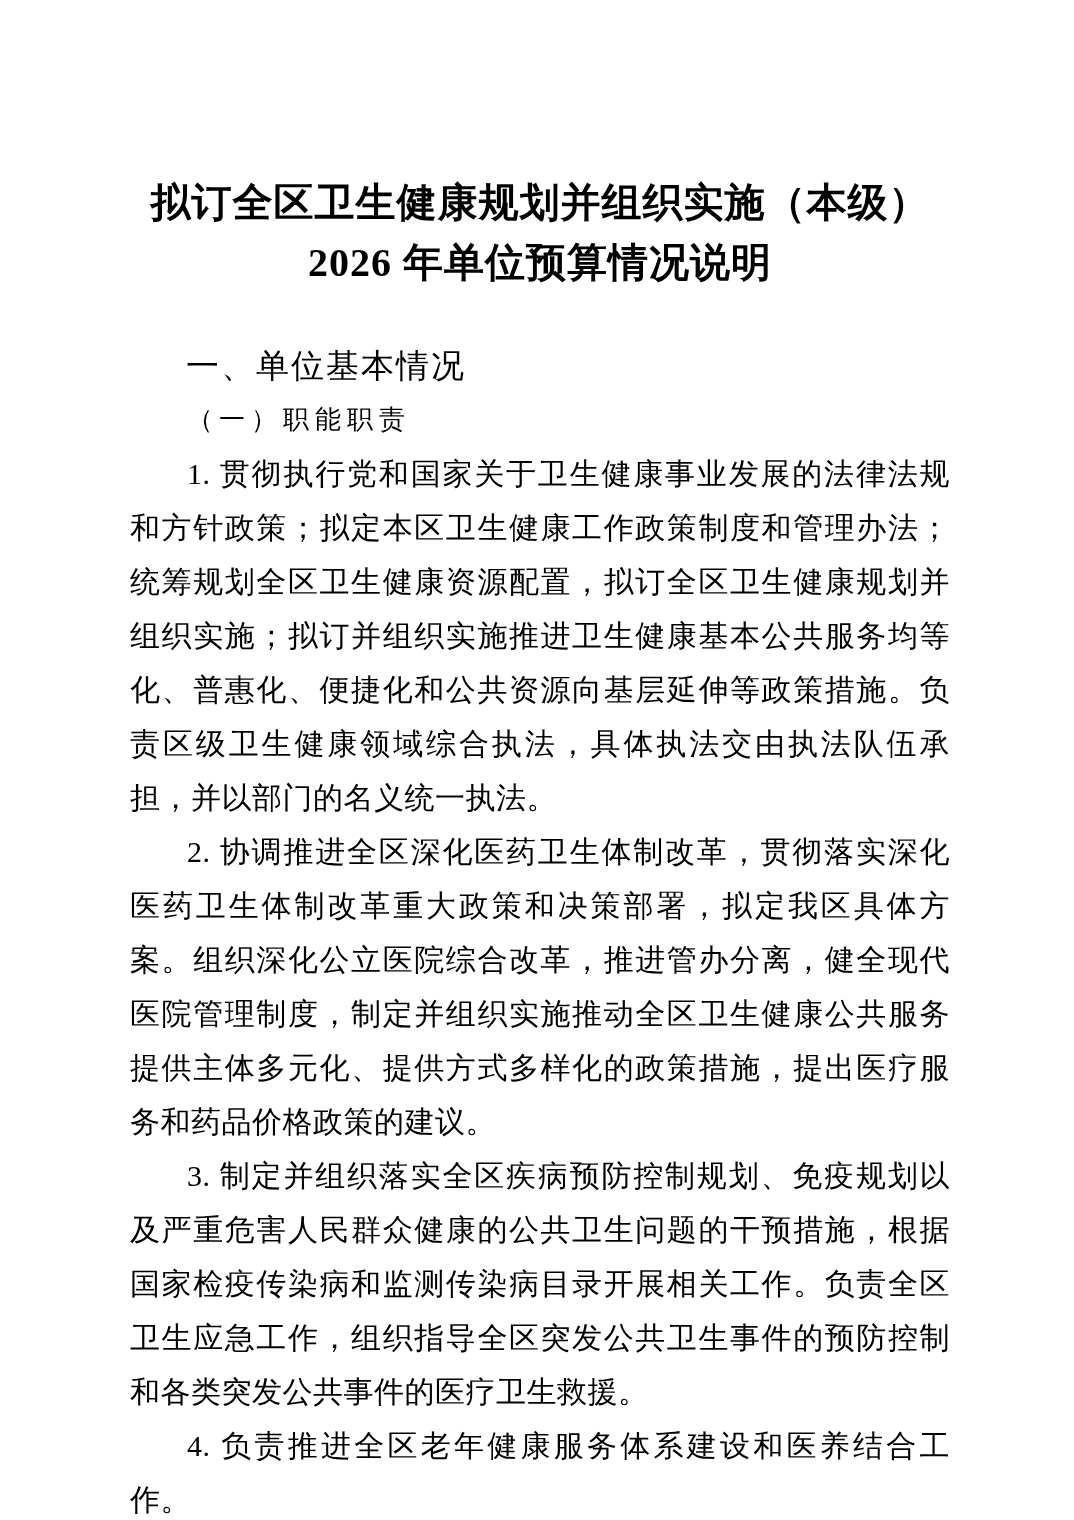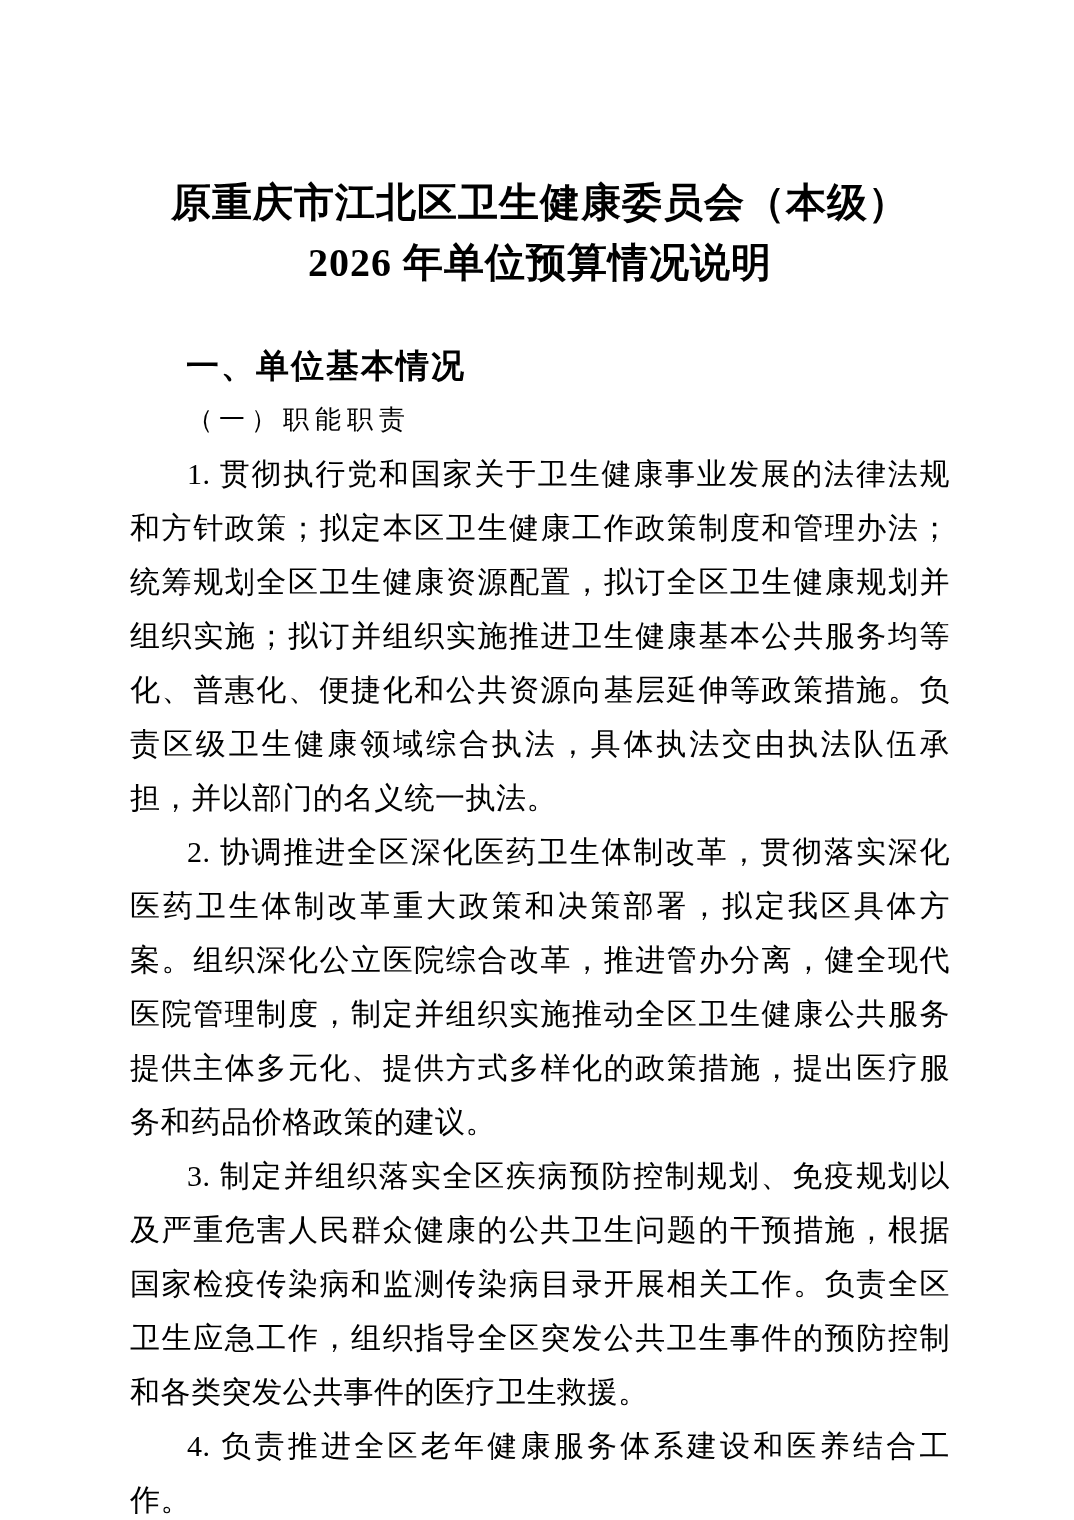--- a/index.html
+++ b/index.html
@@ -22,21 +22,21 @@
     text-align: center;
     font-size: 40px;
     font-weight: bold;
     line-height: 60px;
     letter-spacing: 1px;
     font-family: "Liberation Serif", "DejaVu Serif", serif;
   }
   .section-heading {
     margin-top: 46px;
     font-family: "Liberation Sans", "DejaVu Sans", sans-serif;
-    font-weight: bold;
+    font-weight: normal;
     font-size: 33px;
     line-height: 54px;
     padding-left: 56px;
     letter-spacing: 2px;
   }
   .subsection-heading {
     font-family: "Liberation Serif", "DejaVu Serif", serif;
     font-size: 26px;
     line-height: 54px;
     padding-left: 57px;
@@ -52,21 +52,21 @@
     letter-spacing: 0.5px;
     font-family: "Liberation Serif", "DejaVu Serif", serif;
   }
 </style>
 </head>
 <body>
 
 <div class="page">
 
   <div class="doc-title">
-    <div>原重庆市江北区卫生健康委员会（本级）</div>
+    <div>拟订全区卫生健康规划并组织实施（本级）</div>
     <div>2026 年单位预算情况说明</div>
   </div>
 
   <div class="section-heading">一、单位基本情况</div>
 
   <div class="subsection-heading">（一）职能职责</div>
 
   <p class="body-para">1. 贯彻执行党和国家关于卫生健康事业发展的法律法规和方针政策；拟定本区卫生健康工作政策制度和管理办法；统筹规划全区卫生健康资源配置，拟订全区卫生健康规划并组织实施；拟订并组织实施推进卫生健康基本公共服务均等化、普惠化、便捷化和公共资源向基层延伸等政策措施。负责区级卫生健康领域综合执法，具体执法交由执法队伍承担，并以部门的名义统一执法。</p>
 
   <p class="body-para">2. 协调推进全区深化医药卫生体制改革，贯彻落实深化医药卫生体制改革重大政策和决策部署，拟定我区具体方案。组织深化公立医院综合改革，推进管办分离，健全现代医院管理制度，制定并组织实施推动全区卫生健康公共服务提供主体多元化、提供方式多样化的政策措施，提出医疗服务和药品价格政策的建议。</p>

